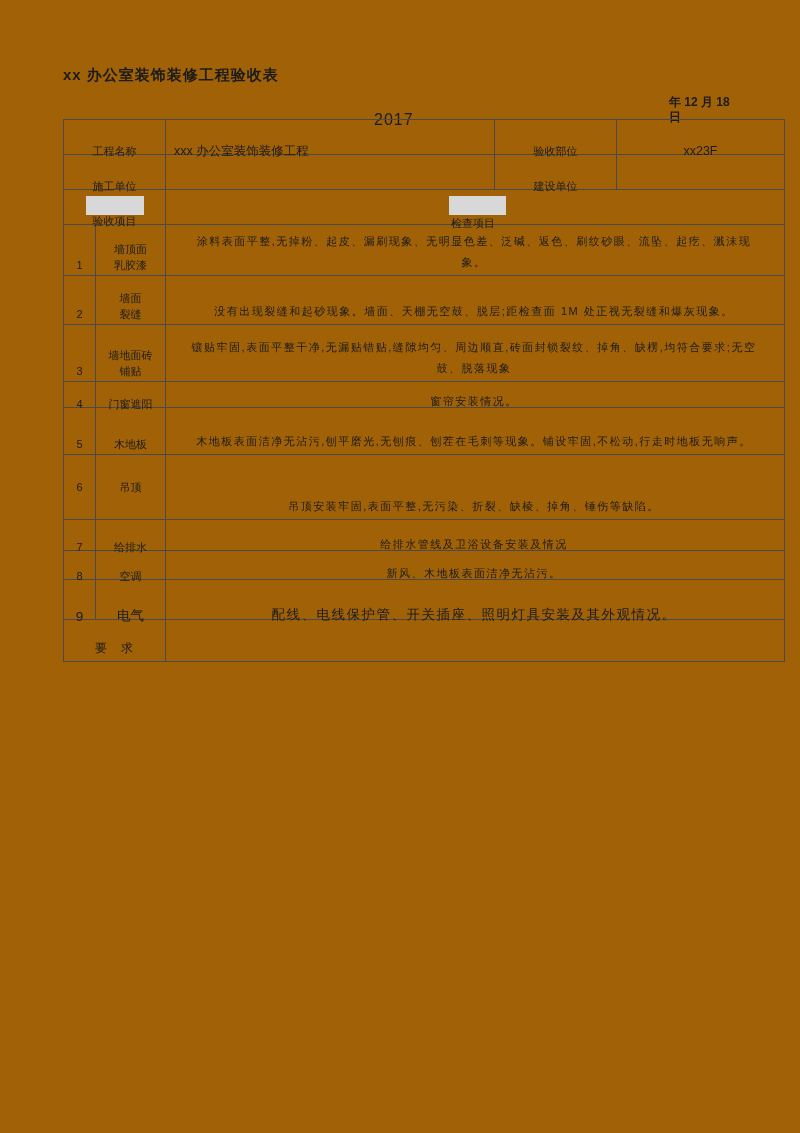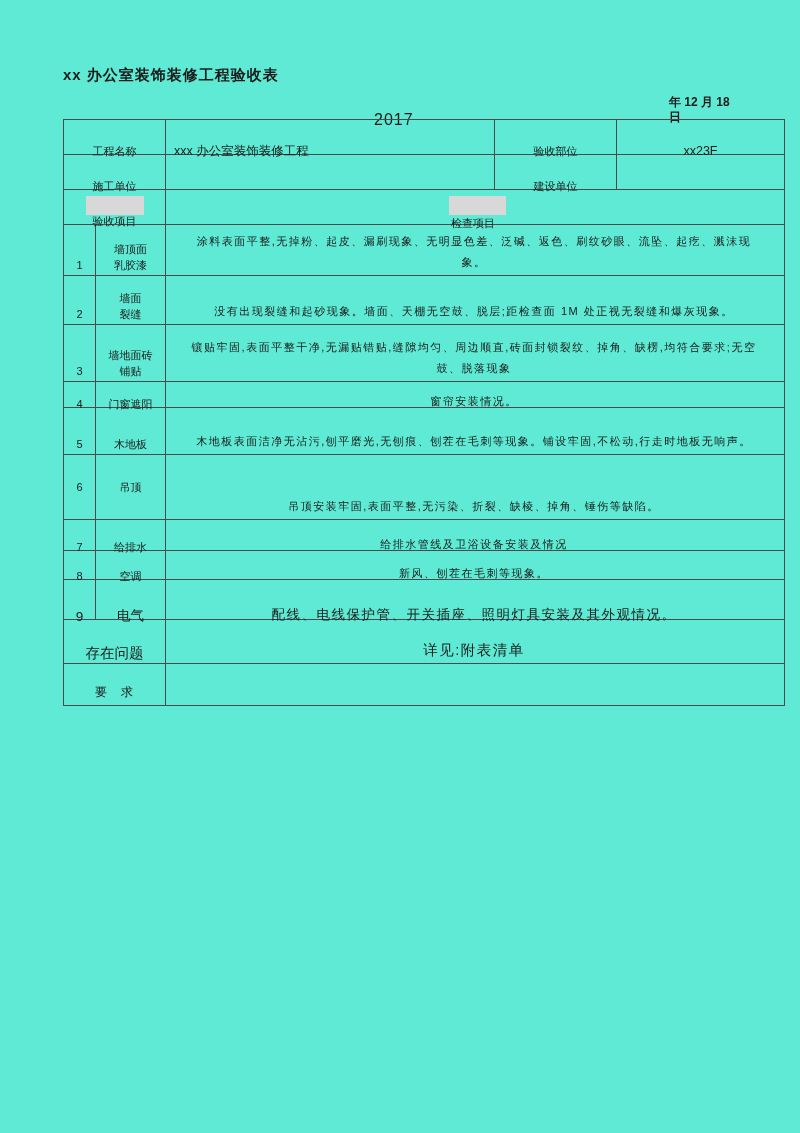--- a/index.html
+++ b/index.html
@@ -1,20 +1,20 @@
 <!DOCTYPE html>
 <html><head>
 <meta charset="utf-8">
 <style>
   html,body{margin:0;padding:0;}
   body{
     width:800px;height:1133px;background:#ffffff;position:relative;
     font-family:"Liberation Sans","DejaVu Sans",sans-serif;color:#1b1b1b;
   }
-  .page{position:absolute;left:0;top:0;width:800px;height:1133px;background:#5eead4;}
+  .page{position:absolute;left:0;top:0;width:800px;height:1133px;background:#a16207;}
   .doc-title{position:absolute;left:63px;top:66px;font-size:15px;font-weight:bold;letter-spacing:1px;}
   .year{position:absolute;left:374px;top:111px;font-size:16px;letter-spacing:1px;}
   .dateblock{position:absolute;left:669px;top:95px;font-size:12px;line-height:15px;width:80px;font-weight:bold;}
   .dateblock span{display:block;}
 
   table{border-collapse:collapse;table-layout:fixed;position:absolute;}
   .main{left:63px;top:119px;width:721px;}
   .signs{left:63px;top:885px;width:721px;}
   td{border:1px solid #4a4a4a;vertical-align:bottom;padding:0 0 2px 0;font-size:11px;overflow:visible;}
   .t{display:inline-block;line-height:15px;}
@@ -131,34 +131,30 @@
 
     <tr class="sink" style="height:31px">
       <td class="num"><span class="t">7</span></td>
       <td class="lab"><span class="t">给排水</span></td>
       <td colspan="3" class="desc"><span class="t">给排水管线及卫浴设备安装及情况</span></td>
     </tr>
 
     <tr class="sink" style="height:29px">
       <td class="num"><span class="t">8</span></td>
       <td class="lab"><span class="t">空调</span></td>
-      <td colspan="3" class="desc"><span class="t">新风、刨茬在毛刺等现象。</span></td>
+      <td colspan="3" class="desc"><span class="t">新风、木地板表面洁净无沾污。</span></td>
     </tr>
 
     <tr class="sink r9" style="height:40px">
       <td class="num"><span class="t">9</span></td>
       <td class="lab"><span class="t">电气</span></td>
       <td colspan="3" class="desc"><span class="t">配线、电线保护管、开关插座、照明灯具安装及其外观情况。</span></td>
     </tr>
 
 
-    <tr class="problems" style="height:44px">
-      <td colspan="2" class="lab"><span class="t">存在问题</span></td>
-      <td colspan="3" class="desc"><span class="t">详见:附表清单</span></td>
-    </tr>
 
 
     <tr class="require" style="height:42px">
       <td colspan="2" class="lab"><span class="t">要　求</span></td>
       <td colspan="3"></td>
     </tr>
   </tbody>
     </table>
 
 

